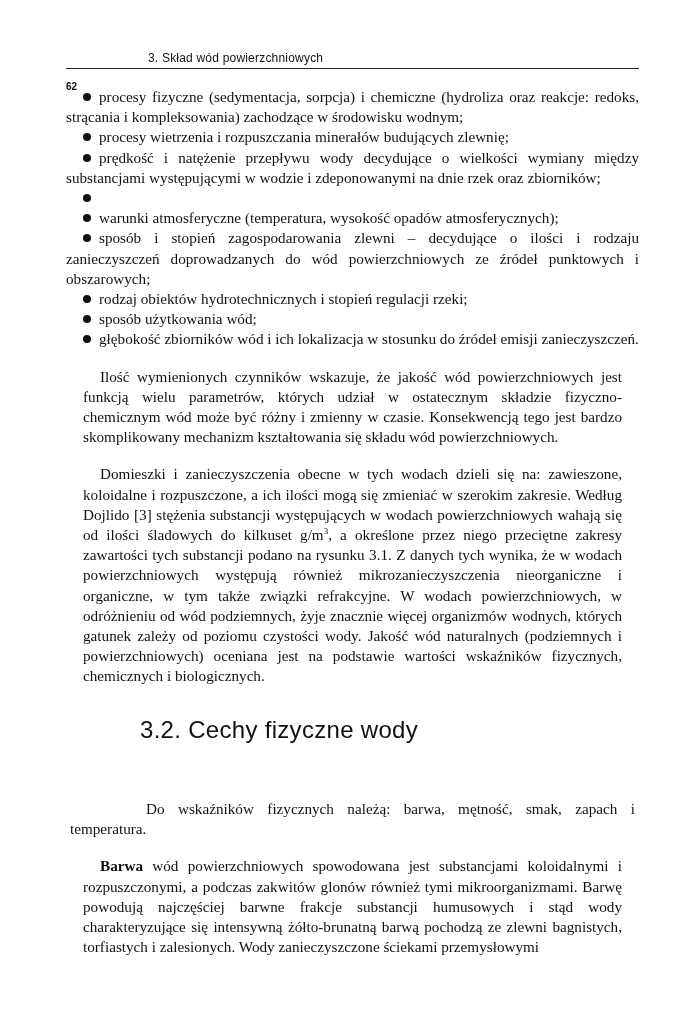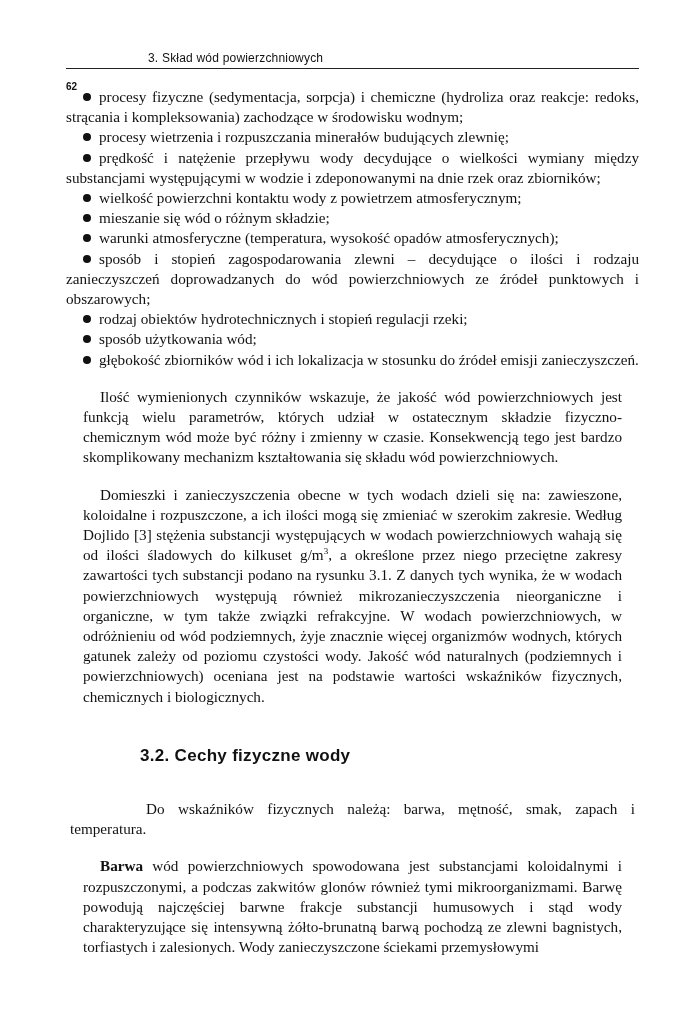--- a/index.html
+++ b/index.html
@@ -14,22 +14,22 @@
     .chapter-title { position: absolute; left: 82px; top: 3px; font-size: 12px; letter-spacing: 0.2px; }
     .body-text {
       position: absolute; top: 87px; left: 0; width: 573px;
       font-family: "Liberation Serif", serif; font-size: 15.2px; line-height: 20.2px;
       text-align: justify;
     }
     .bullet { text-indent: 17px; margin: 0; }
     .bullet .dot { display: inline-block; width: 8px; height: 8px; border-radius: 50%; background: #111; margin-right: 8px; vertical-align: 1px; text-indent: 0; }
     .para { text-indent: 17px; margin: 17px; }
     .section-heading {
-      position: absolute; top: 746px; left: 74px;
-      font-family: "Liberation Sans", sans-serif; font-size: 17px; font-weight: bold; letter-spacing: 0.3px;
+      position: absolute; top: 716px; left: 74px;
+      font-family: "Liberation Sans", sans-serif; font-size: 24px; font-weight: normal; letter-spacing: 0.3px;
     }
     .body-text-2 {
       position: absolute; top: 795px; left: 0; width: 573px;
       font-family: "Liberation Serif", serif; font-size: 15.2px; line-height: 20.2px;
       text-align: justify;
     }
     .para-wide { text-indent: 76px; margin: 4px; }
     b { font-weight: bold; }
     sup { font-size: 9px; line-height: 0; }
   </style>
@@ -39,22 +39,21 @@
 <div class="page">
   <div class="running-head">
     <span class="page-num">62</span>
     <span class="chapter-title">3. Skład wód powierzchniowych</span>
   </div>
 
   <div class="body-text">
     <p class="bullet"><span class="dot"></span><span>procesy fizyczne (sedymentacja, sorpcja) i chemiczne (hydroliza oraz reakcje: redoks, strącania i kompleksowania) zachodzące w środowisku wodnym;</span></p>
     <p class="bullet"><span class="dot"></span><span>procesy wietrzenia i rozpuszczania minerałów budujących zlewnię;</span></p>
     <p class="bullet"><span class="dot"></span><span>prędkość i natężenie przepływu wody decydujące o wielkości wymiany między substancjami występującymi w wodzie i zdeponowanymi na dnie rzek oraz zbiorników;</span></p>
-    <p class="bullet"><span class="dot"></span><span>wielkość powierzchni kontaktu wody z powietrzem atmosferycznym;</span></p>
-    <p class="bullet"><span class="dot"></span><span>mieszanie się wód o różnym składzie;</span></p>
+    <p class="bullet"><span class="dot"></span></p>
     <p class="bullet"><span class="dot"></span><span>warunki atmosferyczne (temperatura, wysokość opadów atmosferycznych);</span></p>
     <p class="bullet"><span class="dot"></span><span>sposób i stopień zagospodarowania zlewni – decydujące o ilości i rodzaju zanieczyszczeń doprowadzanych do wód powierzchniowych ze źródeł punktowych i obszarowych;</span></p>
     <p class="bullet"><span class="dot"></span><span>rodzaj obiektów hydrotechnicznych i stopień regulacji rzeki;</span></p>
     <p class="bullet"><span class="dot"></span><span>sposób użytkowania wód;</span></p>
     <p class="bullet"><span class="dot"></span><span>głębokość zbiorników wód i ich lokalizacja w stosunku do źródeł emisji zanieczyszczeń.</span></p>
     <p class="para">Ilość wymienionych czynników wskazuje, że jakość wód powierzchniowych jest funkcją wielu parametrów, których udział w ostatecznym składzie fizyczno-chemicznym wód może być różny i zmienny w czasie. Konsekwencją tego jest bardzo skomplikowany mechanizm kształtowania się składu wód powierzchniowych.</p>
     <p class="para"><span>Domieszki i zanieczyszczenia obecne w tych wodach dzieli się na: zawieszone, koloidalne i rozpuszczone, a ich ilości mogą się zmieniać w szerokim zakresie. Według Dojlido [3] stężenia substancji występujących w wodach powierzchniowych wahają się od ilości śladowych do kilkuset g/m</span><sup>3</sup><span>, a określone przez niego przeciętne zakresy zawartości tych substancji podano na rysunku 3.1. Z danych tych wynika, że w wodach powierzchniowych występują również mikrozanieczyszczenia nieorganiczne i organiczne, w tym także związki refrakcyjne. W wodach powierzchniowych, w odróżnieniu od wód podziemnych, żyje znacznie więcej organizmów wodnych, których gatunek zależy od poziomu czystości wody. Jakość wód naturalnych (podziemnych i powierzchniowych) oceniana jest na podstawie wartości wskaźników fizycznych, chemicznych i biologicznych.</span></p>
   </div>
 
   <div class="section-heading">3.2. Cechy fizyczne wody</div>

